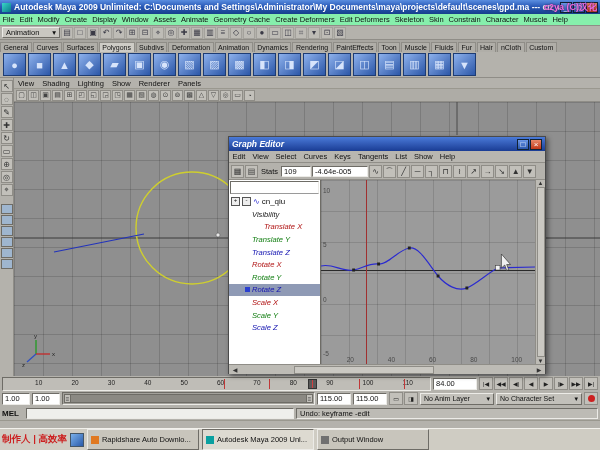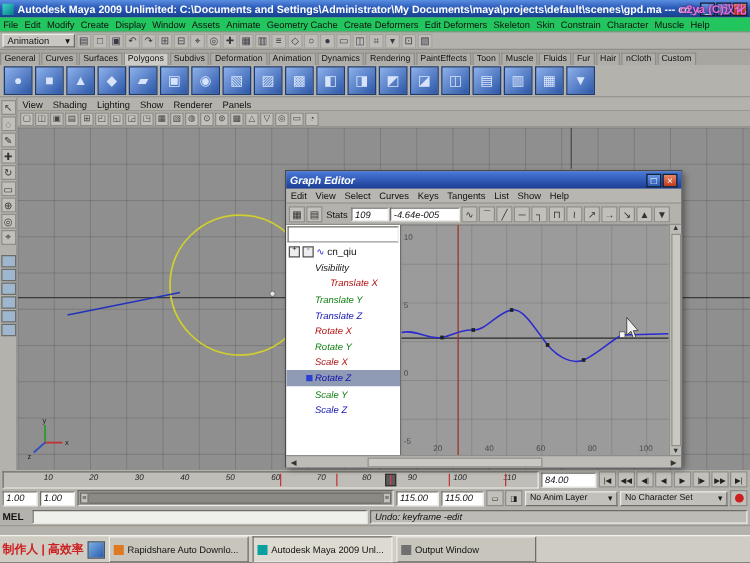--- a/index.html
+++ b/index.html
@@ -1,34 +1,34 @@
 <!DOCTYPE html>
 <html><head>
 <meta charset="utf-8">
 <style>
   html,body{margin:0;padding:0;background:#555;}
   #screen{position:relative;width:600px;height:450px;overflow:hidden;
     font-family:"Liberation Sans",sans-serif;background:#b4b2ac;color:#111;
     font-size:8px;-webkit-font-smoothing:antialiased;}
   .out{border:1px solid;border-color:#ecebe7 #6e6c66 #6e6c66 #ecebe7;}
-  .ins{border:1px solid;border-color:#6e6c66 #ecebe7 #ecebe7 #6e6c66;font-style:italic;}
+  .ins{border:1px solid;border-color:#6e6c66 #ecebe7 #ecebe7 #6e6c66;}
 
   
   .titlebar{position:absolute;left:0;top:0;width:600px;height:14px;
     background:linear-gradient(180deg,#5a8ee0,#2a5ab8 45%,#16408c);
     display:flex;align-items:center;padding:0 2px;box-sizing:border-box;color:#fff;}
   .app-icon{width:9px;height:9px;background:linear-gradient(135deg,#39d6c8,#0a7a8a);margin-right:3px;flex:none;}
   .titlebar .t{font-size:8.5px;font-weight:bold;white-space:nowrap;overflow:hidden;flex:1;}
   .winbtn{width:12px;height:11px;margin-left:1px;flex:none;background:linear-gradient(#6a96e6,#2a56ac);
     border:1px solid #123;color:#fff;font-size:8px;line-height:9px;text-align:center;box-sizing:border-box;}
   .winbtn.close{background:linear-gradient(#e88868,#c03818);}
   .wm-top{position:absolute;right:3px;top:1px;color:#ee6ce4;font-size:9px;font-weight:bold;z-index:60;text-shadow:0 0 2px #402;}
 
   
-  .menubar{position:absolute;left:0;top:14px;width:600px;height:12px;background:#22c55e;
+  .menubar{position:absolute;left:0;top:14px;width:600px;height:12px;background:#86efac;
     display:flex;align-items:center;white-space:nowrap;overflow:hidden;border-bottom:1px solid #8f8d87;box-sizing:border-box;}
   .menubar span{padding:0 2.5px;font-size:7.5px;}
 
   
   .statusline{position:absolute;left:0;top:26px;width:600px;height:14px;background:#b4b2ac;
     display:flex;align-items:center;gap:1px;padding:0 2px;box-sizing:border-box;border-bottom:1px solid #8f8d87;}
   .menuset{width:58px;height:11px;background:#c9c7c1;display:flex;align-items:center;
     justify-content:space-between;padding:0 3px;font-size:7.5px;box-sizing:border-box;}
   .sicon{width:12px;height:12px;display:flex;align-items:center;justify-content:center;
     font-size:8px;color:#3a3a46;background:#bebcb6;border:1px solid #a4a29c;box-sizing:border-box;}
@@ -414,27 +414,27 @@
             <span class="lbl" style="color: rgb(18, 18, 176);">Translate Z</span>
           </div>
             <div class="chrow">
             <span class="chsq"></span>
             <span class="lbl" style="color: rgb(176, 18, 18);">Rotate X</span>
           </div>
             <div class="chrow">
             <span class="chsq"></span>
             <span class="lbl" style="color: rgb(15, 125, 15);">Rotate Y</span>
           </div>
+            <div class="chrow sel">
+            <span class="chsq"></span>
+            <span class="lbl" style="color: rgb(18, 18, 176);">Rotate Z</span>
+          </div>
             <div class="chrow">
             <span class="chsq"></span>
             <span class="lbl" style="color: rgb(176, 18, 18);">Scale X</span>
-          </div>
-            <div class="chrow sel">
-            <span class="chsq"></span>
-            <span class="lbl" style="color: rgb(18, 18, 176);">Rotate Z</span>
           </div>
             <div class="chrow">
             <span class="chsq"></span>
             <span class="lbl" style="color: rgb(15, 125, 15);">Scale Y</span>
           </div>
             <div class="chrow">
             <span class="chsq"></span>
             <span class="lbl" style="color: rgb(18, 18, 176);">Scale Z</span>
           </div>
           </div>

